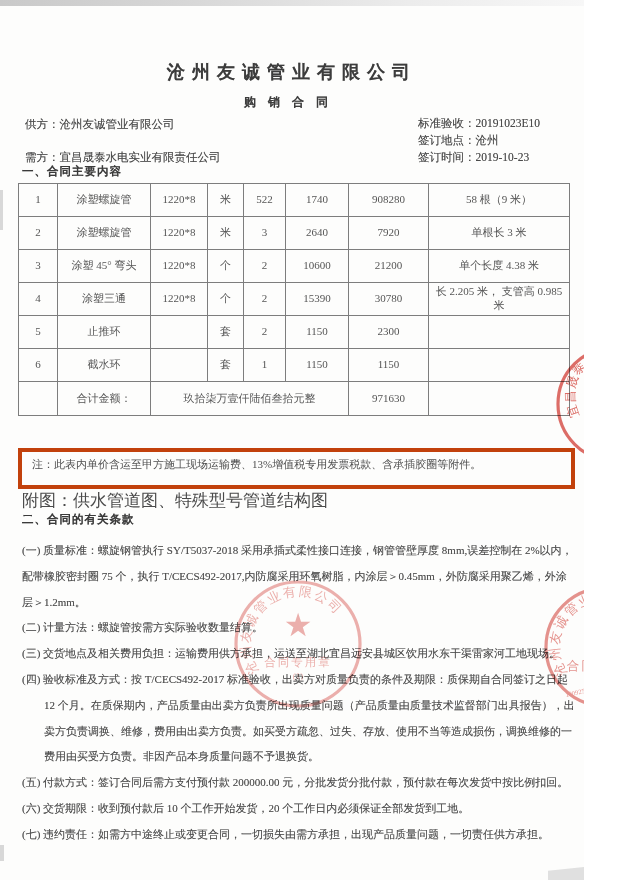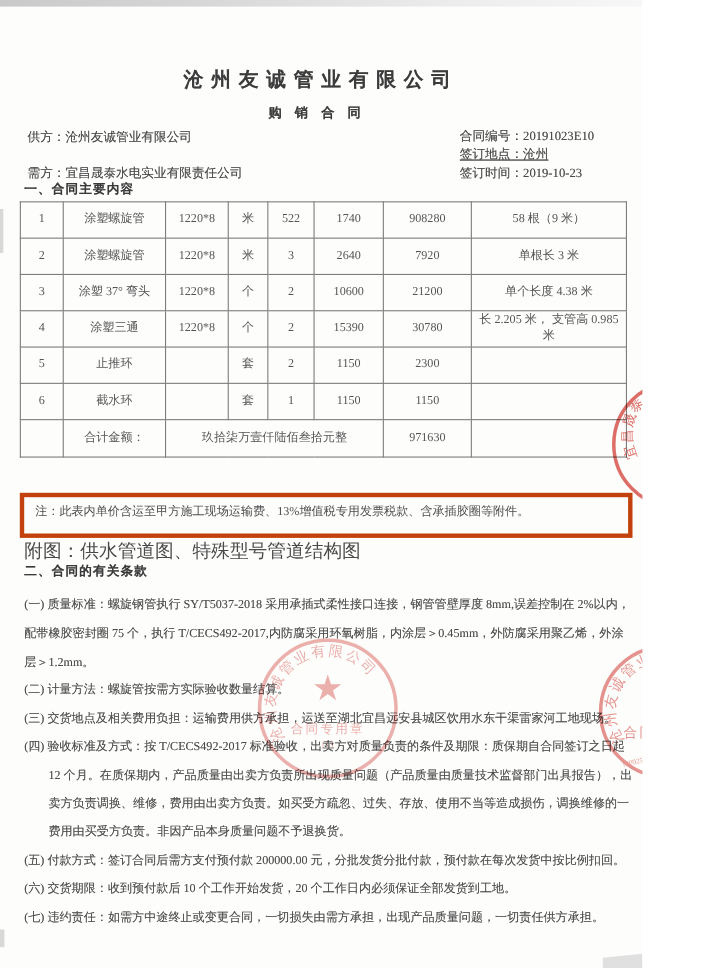--- a/index.html
+++ b/index.html
@@ -54,22 +54,22 @@
   <div class="scan-top-strip"></div>
   <div class="scan-edge" style="left:0;top:190px;width:3px;height:40px;"></div>
   <div class="scan-edge" style="left:0;top:845px;width:4px;height:16px;"></div>
   <div class="scan-edge" style="right:0;bottom:0;width:36px;height:13px;background:#e0e0e0;transform:skewY(-6deg);transform-origin:right bottom;"></div>
 
   <div class="title">沧州友诚管业有限公司</div>
   <div class="subtitle">购销合同</div>
 
   <div class="meta" style="left:25px;top:117px;">供方：沧州友诚管业有限公司</div>
   <div class="meta" style="left:25px;top:150px;">需方：宜昌晟泰水电实业有限责任公司</div>
-  <div class="meta" style="left:418px;top:116px;">合同编号：20191023E10</div>
-  <div class="meta" style="left:418px;top:133px;text-decoration:underline;">签订地点：沧州</div>
+  <div class="meta" style="left:418px;top:116px;">标准验收：20191023E10</div>
+  <div class="meta" style="left:418px;top:133px;">签订地点：沧州</div>
   <div class="meta" style="left:418px;top:150px;">签订时间：2019-10-23</div>
 
   <div class="sec-heading" style="left:22px;top:164px;">一、合同主要内容</div>
 
   <table class="items">
     <colgroup>
       <col style="width:39px">
         <col style="width:93px">
         <col style="width:57px">
         <col style="width:36px">
@@ -94,21 +94,21 @@
       <td>涂塑螺旋管</td>
       <td>1220*8</td>
       <td>米</td>
       <td>3</td>
       <td>2640</td>
       <td>7920</td>
       <td>单根长 3 米</td>
     </tr>
     <tr>
       <td>3</td>
-      <td>涂塑 37° 弯头</td>
+      <td>涂塑 45° 弯头</td>
       <td>1220*8</td>
       <td>个</td>
       <td>2</td>
       <td>10600</td>
       <td>21200</td>
       <td>单个长度 4.38 米</td>
     </tr>
     <tr>
       <td>4</td>
       <td>涂塑三通</td>

